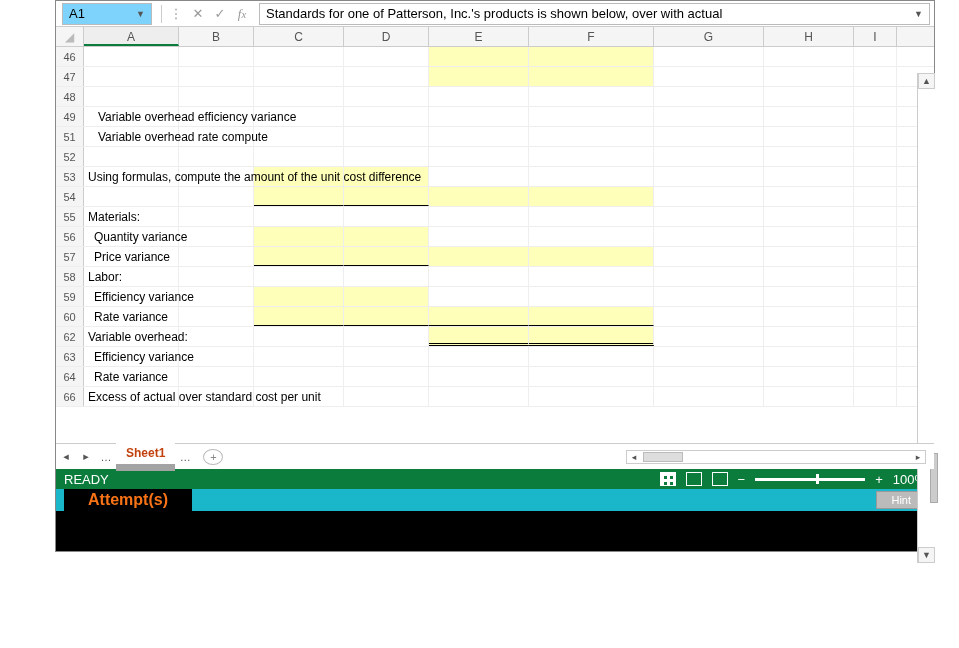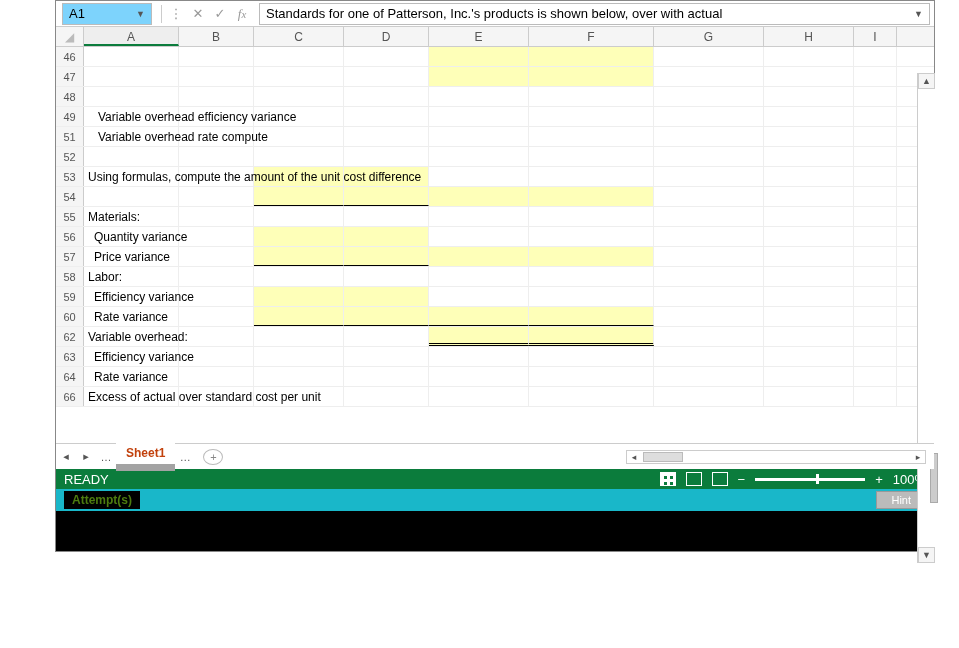--- a/index.html
+++ b/index.html
@@ -40,21 +40,21 @@
 .hscroll-btn{width:14px;height:12px;display:flex;align-items:center;justify-content:center;font-size:9px;color:#555;}
 .hscroll-thumb{width:40px;height:10px;background:#ddd;border:1px solid #bbb;margin-left:2px;}
 
 .status-bar { display: flex; align-items: center; height: 20px; background: #0b7c3c; color: #fff; font-size: 13px; padding: 8px 8px; justify-content:space-between;}
 .status-right{display:flex;align-items:center;gap:10px;}
 .view-ico{width:16px;height:14px;border:1px solid #fff;display:inline-block;}
 .zoom-slider{width:110px;height:3px;background:#fff;position:relative;}
 .zoom-thumb{width:3px;height:10px;background:#fff;position:absolute;left:55%;top:-4px;}
 
 .attempts-bar { display: flex; align-items: center; height: 22px; background: #19b7c9; padding: 0 8px; justify-content: space-between; }
-.attempts-label{background:#000;color:#4d7c0f;font-weight:bold;font-size:12px;padding:2px 8px;}
+.attempts-label{background:#000;color:#f97316;font-weight:bold;font-size:16px;padding:2px 24px;}
 .hint-btn{background:#bbb;color:#fff;padding:2px 14px;font-size:11px;border:1px solid #999;cursor:pointer;}
 
 .black-strip{height:40px;background:#000;}
 
 .vscroll{position:absolute;right:-1px;top:46px;width:18px;height:490px;background:#fff;border-left:1px solid #ccc;}
 .vscroll-up,.vscroll-down{height:16px;display:flex;align-items:center;justify-content:center;font-size:9px;color:#555;border:1px solid #ccc;background:#f5f5f5;cursor:pointer;}
 .vscroll-down{position:absolute;bottom:0;width:100%;}
 .vscroll-thumb{position:absolute;right:-3px;top:380px;width:8px;height:50px;background:#ccc;border:1px solid #aaa;}
 
 .overflow-text{position:absolute;left:4px;top:16px;white-space:nowrap;z-index:1;margin-top:44px;}

